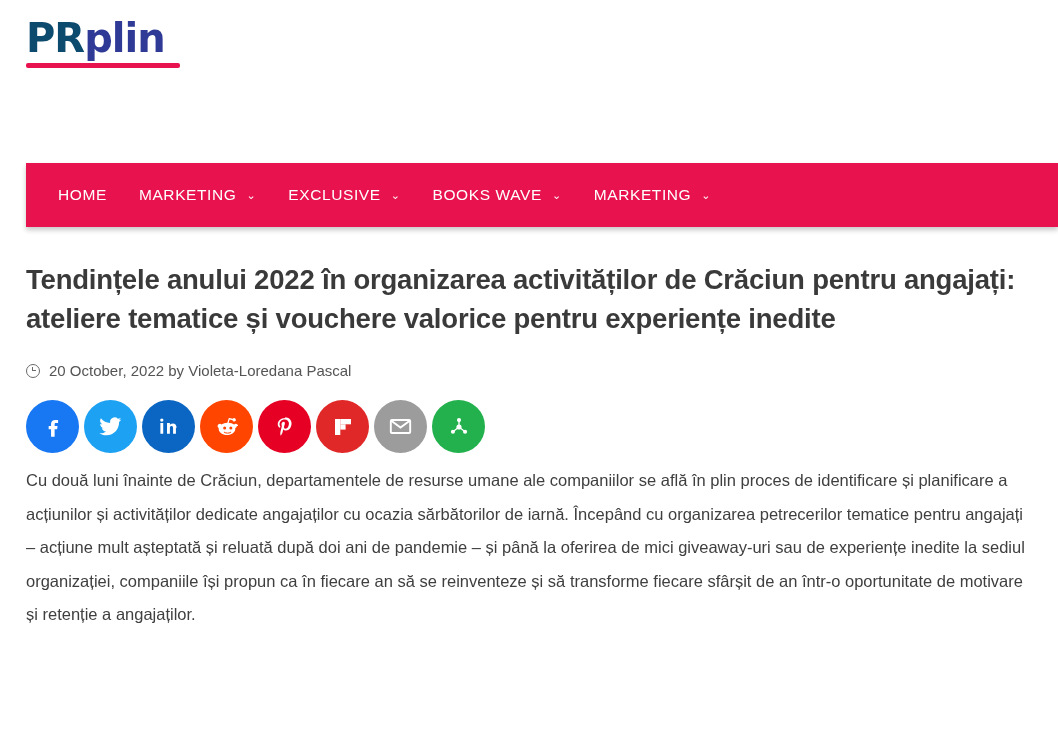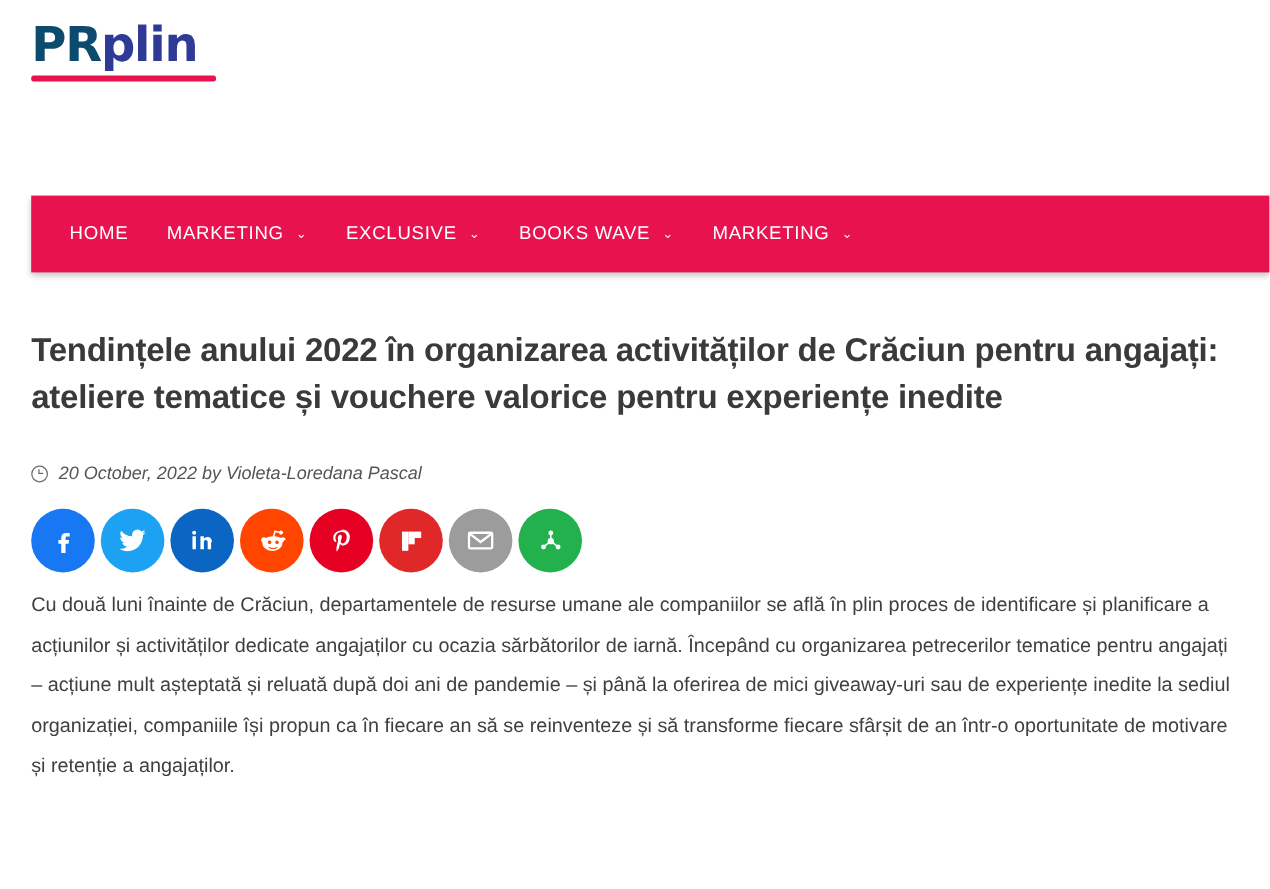--- a/index.html
+++ b/index.html
@@ -83,26 +83,25 @@
     top: 250px;
     left: 26px;
     right: 26px;
   }
   .article-title {
     font-family: "Liberation Sans", sans-serif;
     font-size: 27.5px;
     font-weight: bold;
     line-height: 1.42;
     color: #3a3a3a;
-    margin: 22px 0 0 0;
+    margin: 10px 0 0 0;
     letter-spacing: -0.2px;
   }
   .meta {
-    margin-top: 36px;
-    font-style: italic;
+    margin-top: 24px;
     font-size: 15px;
     color: #555555;
     display: flex;
     align-items: center;
   }
   .meta .clock {
     display: inline-block;
     width: 14px;
     height: 14px;
     border: 1.5px solid #6a6a6a;

